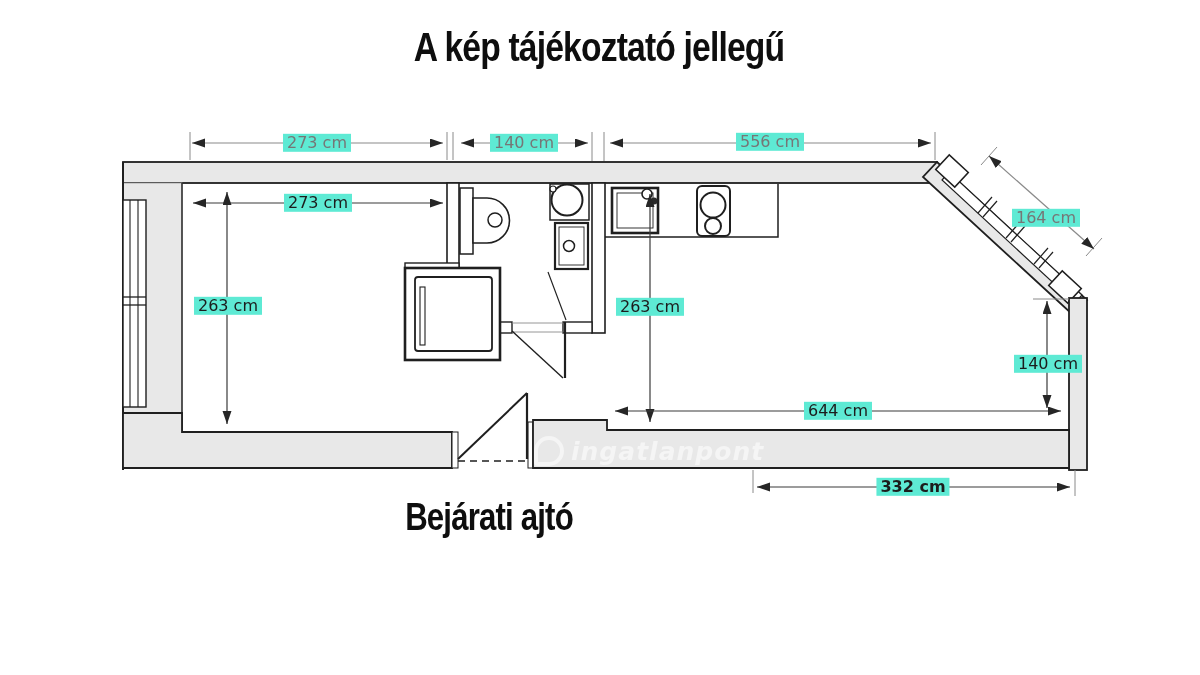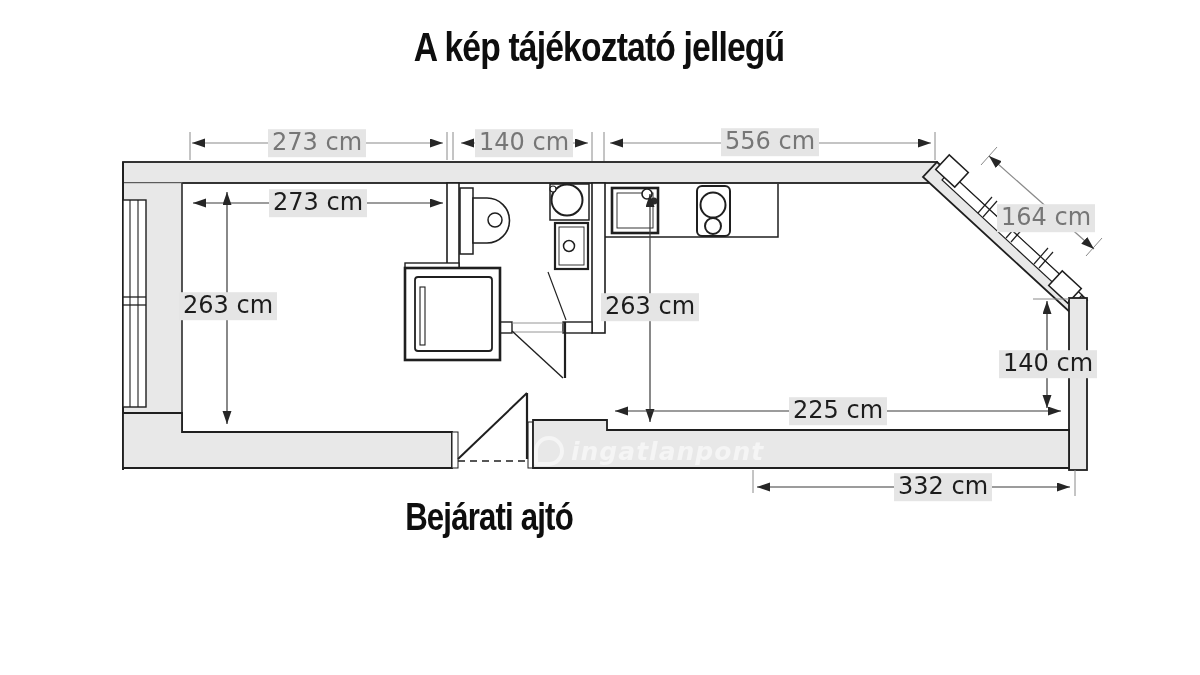--- a/index.html
+++ b/index.html
@@ -5,21 +5,21 @@
   html,body{margin:0;padding:0;background:#fff;}
   #stage{position:relative;width:1200px;height:675px;background:#ffffff;overflow:hidden;
          font-family:"DejaVu Sans",sans-serif;}
   #plan-svg{position:absolute;left:0;top:0;}
   .big-label{position:absolute;transform:translate(-50%,-50%) scaleX(0.82);
              font-family:"Liberation Sans",sans-serif;font-weight:bold;
              color:#0e0e0e;white-space:nowrap;letter-spacing:-1px;}
   #plan-title{left:599px;top:47px;font-size:41px;}
   #entrance-label{left:489px;top:517px;font-size:38px;}
   .dim-label{position:absolute;transform:translate(-50%,-50%);
-             background:#e5e5e5;padding:0 4px;font-size:24px;line-height:1.15;
+             background:#5eead4;padding:0 4px;font-size:16px;line-height:1.15;
              color:#1c1c1c;white-space:nowrap;}
   .dim-label.gray{color:#767676;}
   #watermark{position:absolute;left:534px;top:436px;display:flex;align-items:center;gap:7px;
              color:rgba(255,255,255,0.55);font-weight:bold;font-style:italic;
              font-size:25px;letter-spacing:1px;pointer-events:none;}
   #watermark .wm-logo{width:22px;height:22px;border:4px solid rgba(255,255,255,0.55);
              border-radius:50% 50% 50% 4px;}
 </style>
 </head>
 <body>
@@ -159,21 +159,21 @@
   <div id="entrance-label" class="big-label">Bejárati ajtó</div>
 
   <div class="dim-label gray" style="left:317px;top:143px;">273 cm</div>
   <div class="dim-label gray" style="left:524px;top:143px;">140 cm</div>
   <div class="dim-label gray" style="left:770px;top:142px;">556 cm</div>
   <div class="dim-label" style="left:318px;top:203px;">273 cm</div>
   <div class="dim-label" style="left:228px;top:306px;">263 cm</div>
   <div class="dim-label" style="left:650px;top:307px;">263 cm</div>
   <div class="dim-label gray" style="left:1046px;top:218px;">164 cm</div>
   <div class="dim-label" style="left:1048px;top:364px;">140 cm</div>
-  <div class="dim-label" style="left:838px;top:411px;">225 cm</div>
-  <div class="dim-label" style="left:943px;top:487px;">332 cm</div>
+  <div class="dim-label" style="left:838px;top:411px;">644 cm</div>
+  <div class="dim-label" style="left:913px;top:487px;font-weight:bold;">332 cm</div>
 
   <div id="watermark">
     <span class="wm-logo"></span>
     <span>ingatlanpont</span>
   </div>
 
 </div>
 
 </body></html>

